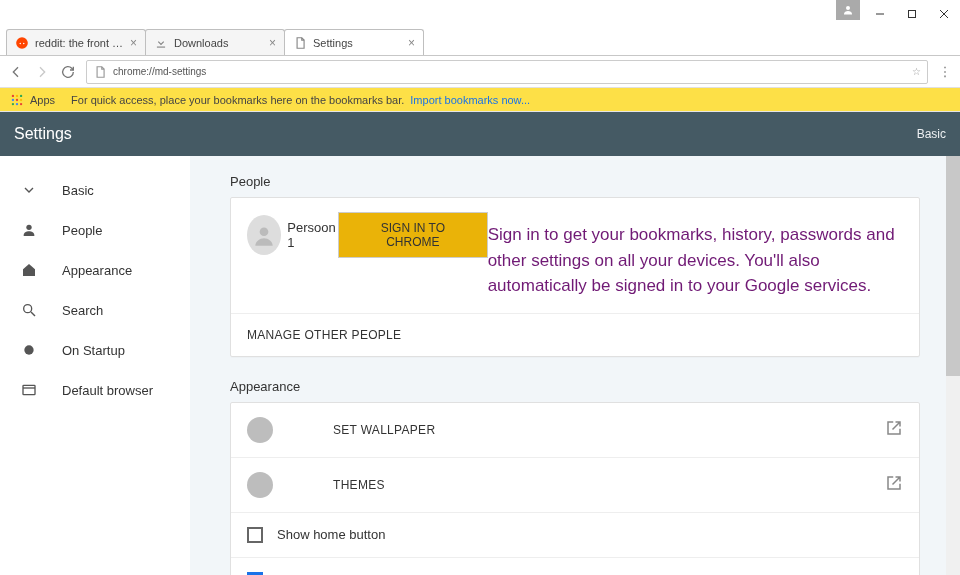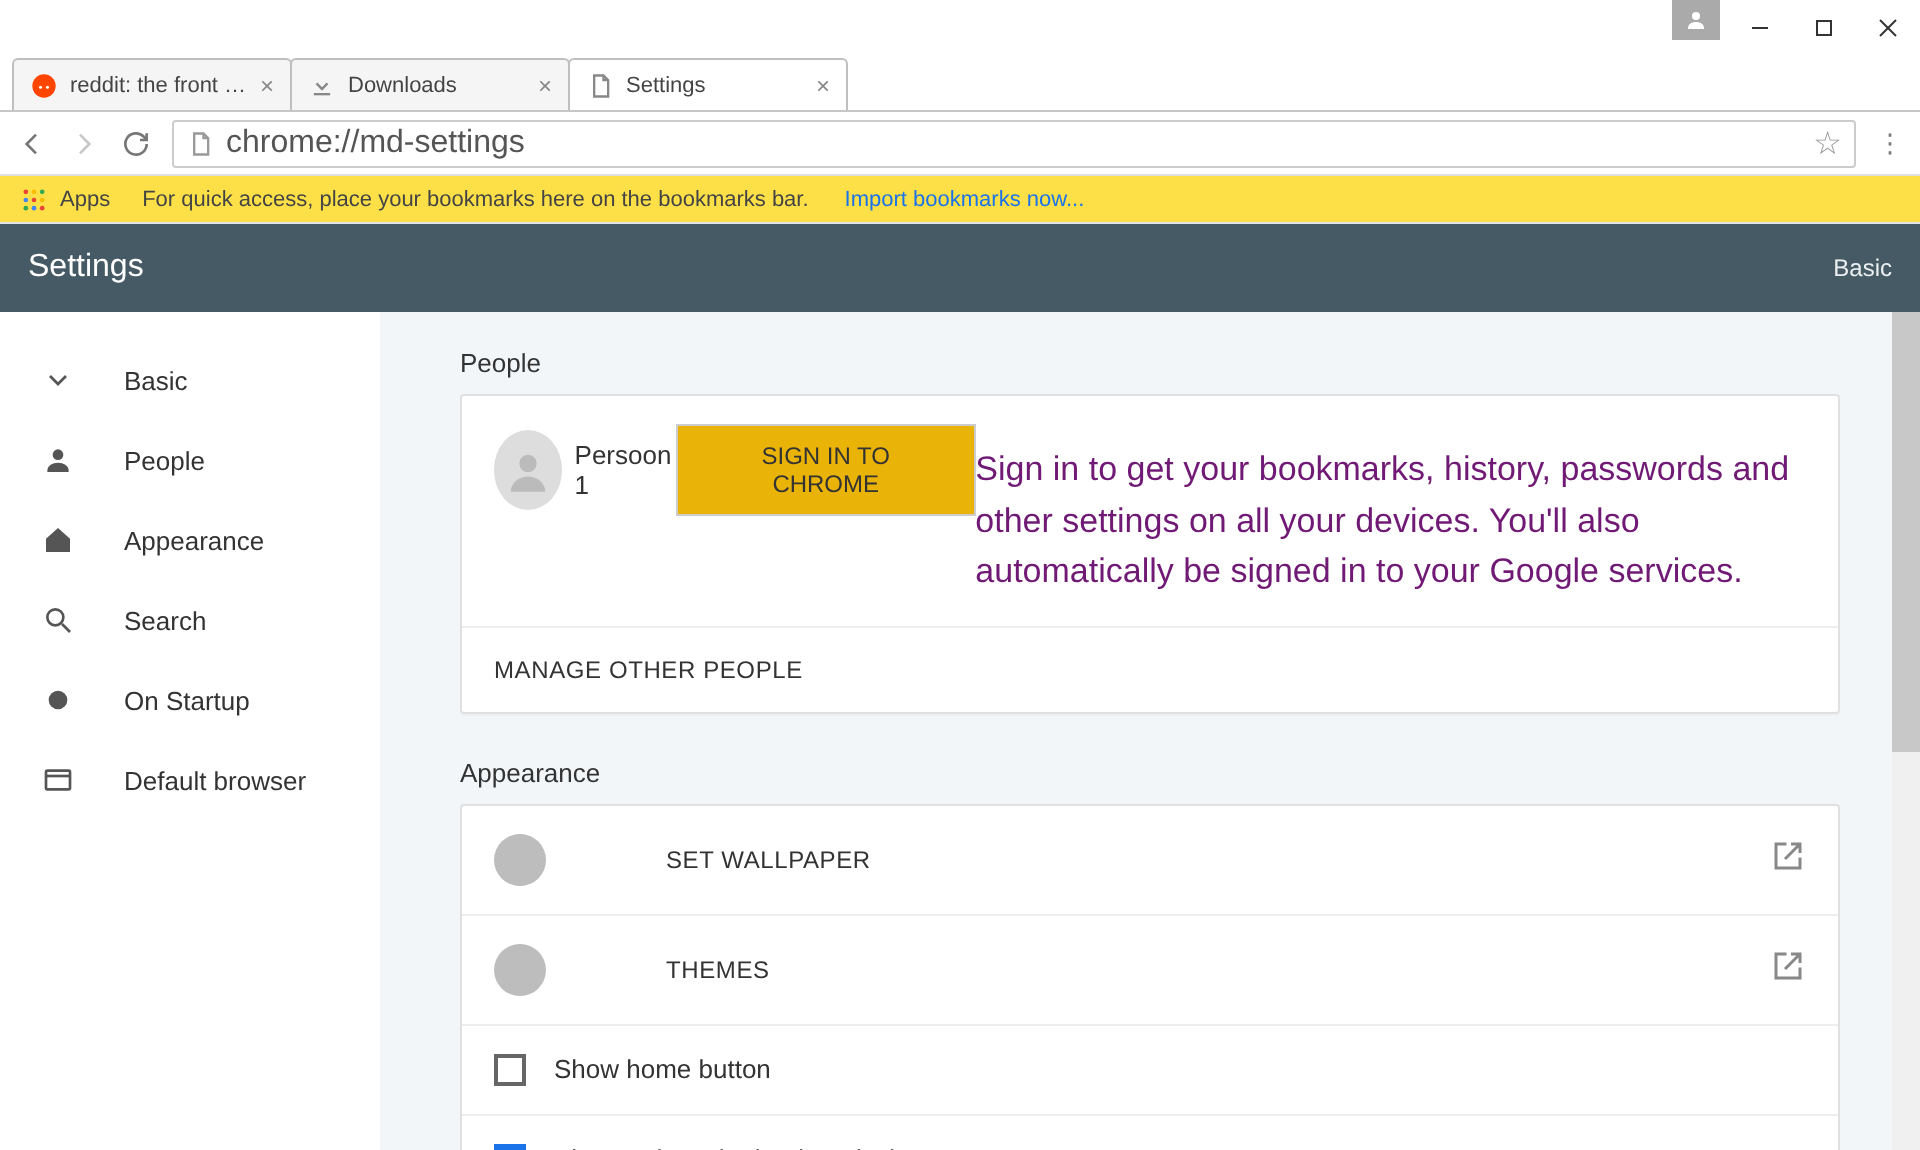--- a/index.html
+++ b/index.html
@@ -15,29 +15,29 @@
 .tabstrip { height:28px; display:flex; align-items:flex-end; padding-left:6px; background:#fff; border-bottom:1px solid #c7c7c7; }
 .tab { height:26px; width:140px; border:1px solid #bfbfbf; border-bottom:none; border-radius:3px 3px 0 0; margin-right:-1px; display:flex; align-items:center; padding:0 8px; font-size:11px; color:#444; background:#f5f5f5; position:relative; overflow:hidden; }
 .tab.active { background:#fff; z-index:2; }
 .tab .favicon { width:14px; height:14px; margin-right:6px; flex-shrink:0; }
 .tab .tab-label { flex:1; white-space:nowrap; overflow:hidden; text-overflow:ellipsis; }
 .tab .close-x { color:#888; font-size:12px; margin-left:4px; }
 
 
 .toolbar { height:32px; display:flex; align-items:center; padding:0 8px; background:#fff; border-bottom:1px solid #e0e0e0; gap:10px; }
 .nav-btn { width:16px; height:16px; display:flex; align-items:center; justify-content:center; color:#777; }
-.addr-box { flex:1; height:24px; border:1px solid #ccc; border-radius:2px; display:flex; align-items:center; padding:0 6px; font-size:16px; color:#555; }
+.addr-box { flex:1; height:24px; border:1px solid #ccc; border-radius:2px; display:flex; align-items:center; padding:0 6px; font-size:10px; color:#555; }
 .addr-box .page-ico { width:14px; height:14px; margin-right:6px; }
 .addr-box .star { margin-left:auto; color:#999; }
 .kebab { color:#777; width:14px; text-align:center; }
 
 
 .bm-bar { height:24px; display:flex; align-items:center; padding:0 10px; font-size:11px; color:#444; border-bottom:1px solid #e5e5e5; gap:6px; background:#fde047; }
 .bm-bar .apps-ico { width:14px; height:14px; }
-.bm-bar a { color:#1a73e8; text-decoration:none; margin-left:12px; }
+.bm-bar a { color:#1a73e8; text-decoration:none; margin-left:0; }
 
 
 .settings-hdr { height:44px; background:#455A64; color:#fff; display:flex; align-items:center; padding:0 14px; font-size:16px; }
 .settings-hdr .spacer { flex:1; }
 .settings-hdr .basic-link { font-size:12px; color:#eceff1; }
 
 
 .content { display:flex; height:calc(575px - 28px - 28px - 32px - 24px - 44px); background:#f2f6f9; position:relative; }
 .sidebar { width:190px; background:#ffffff; padding-top:14px; }
 .sb-item { display:flex; align-items:center; height:40px; padding-left:20px; gap:24px; font-size:13px; color:#333; cursor:pointer; }

